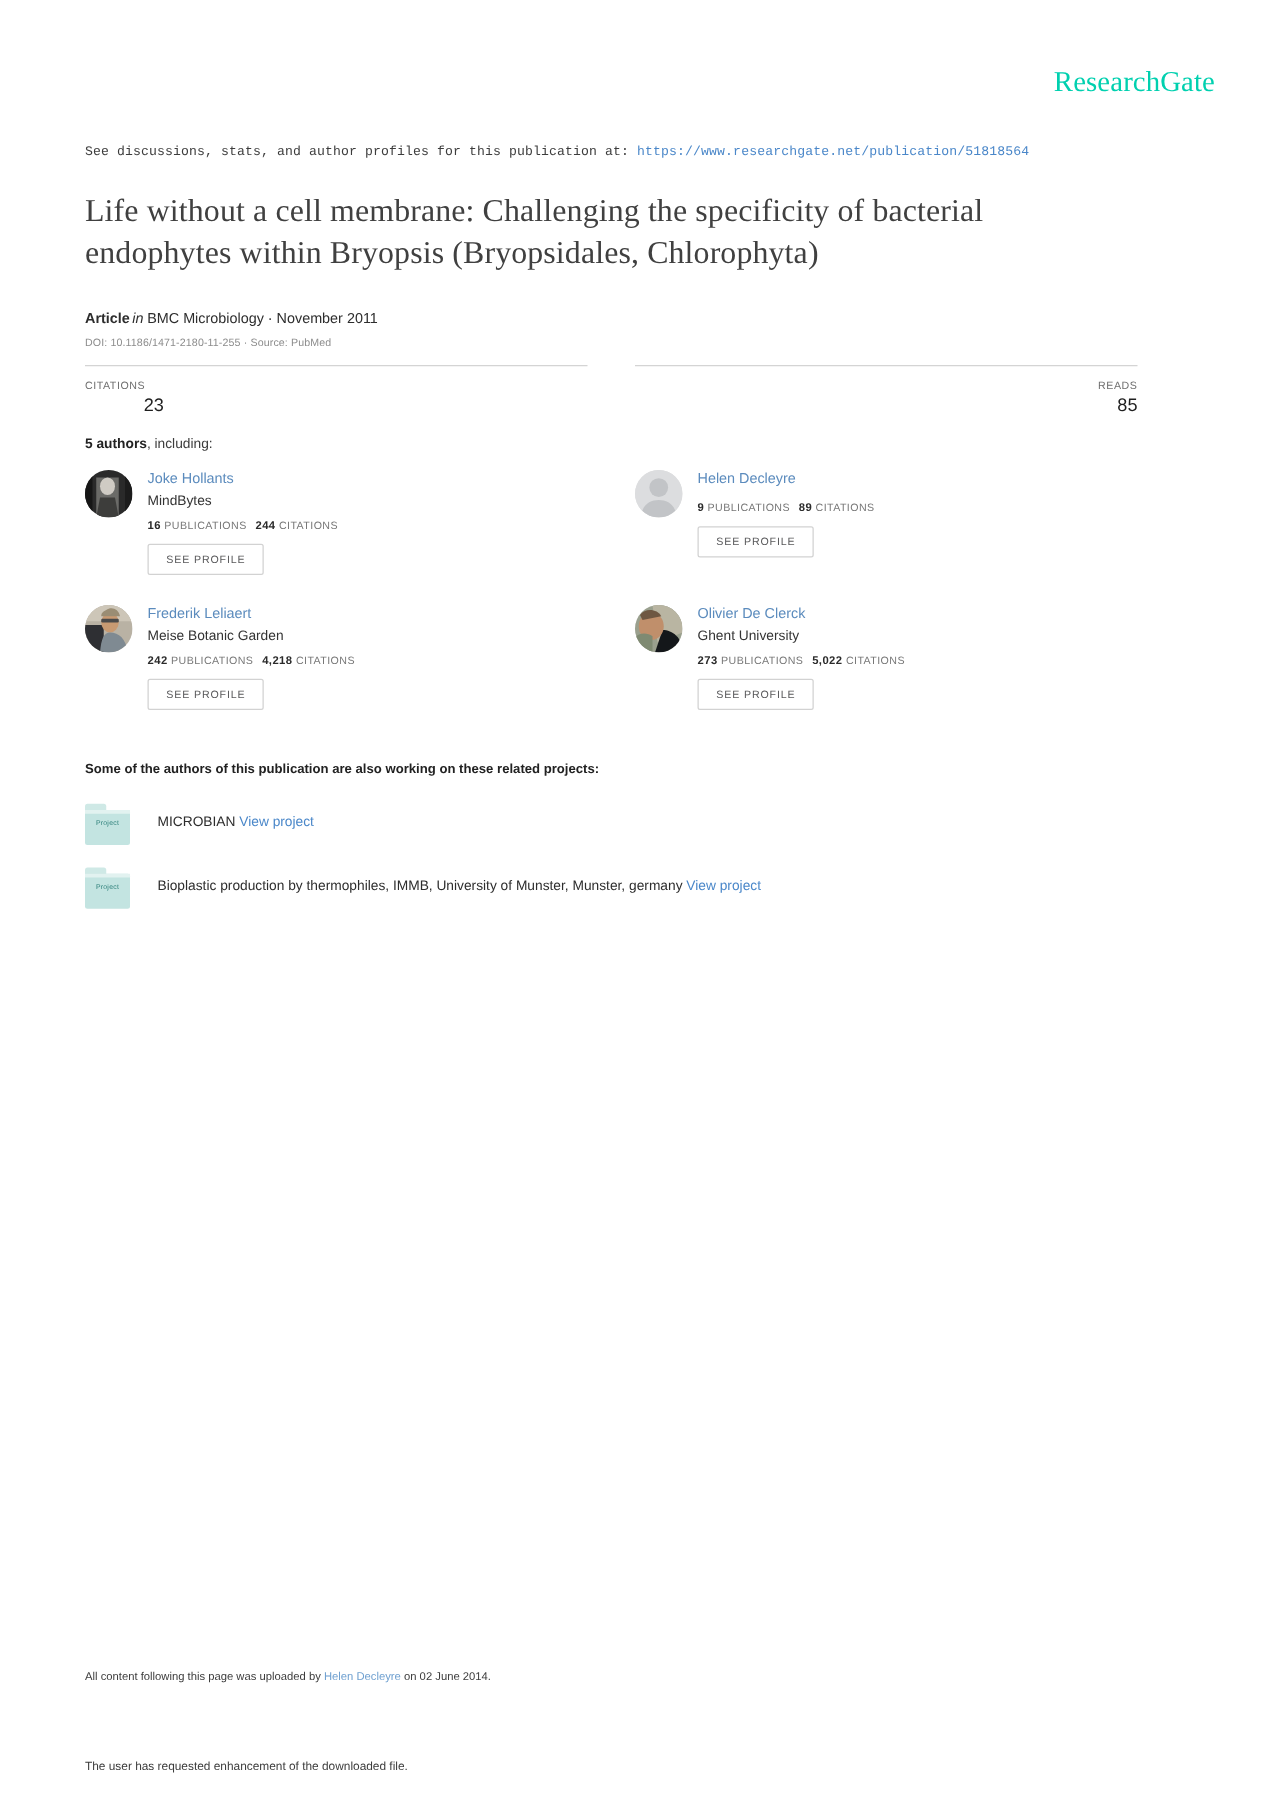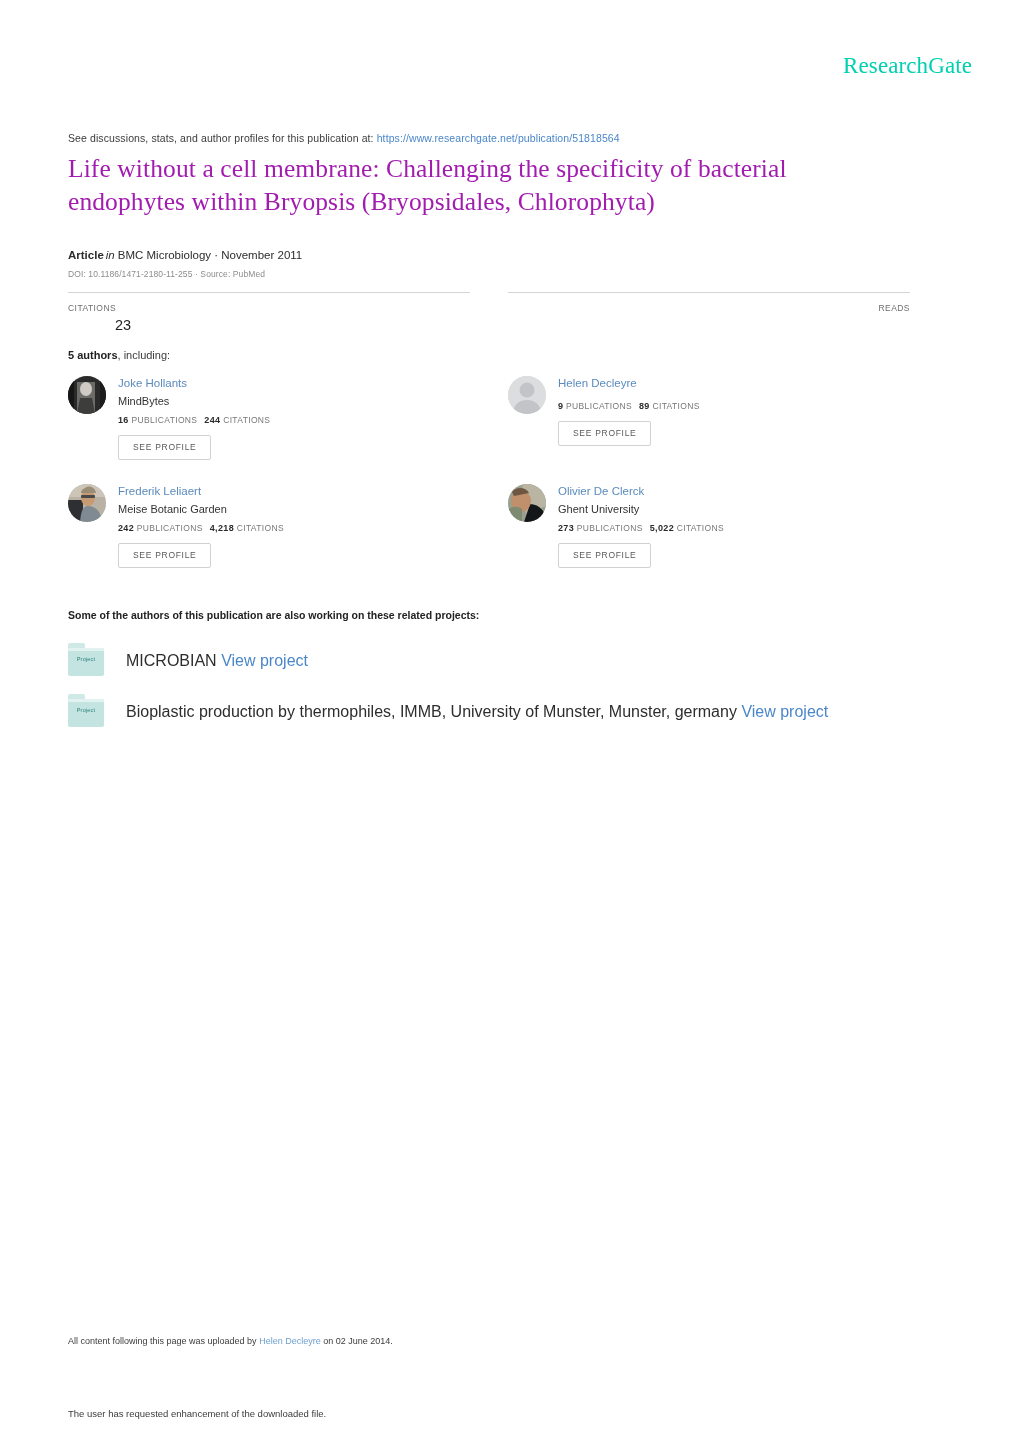--- a/index.html
+++ b/index.html
@@ -32,41 +32,42 @@
     font-size: 23px;
     letter-spacing: 0.1px;
     color: #00d0af;
     white-space: nowrap;
     text-align: center;
   }
 
   .discussion-line {
     position: absolute;
     left: 68px;
-    top: 132px;
+    top: 116px;
     font-size: 10.5px;
     color: #3c3c3c;
     white-space: nowrap;
     letter-spacing: 0.1px;
+    font-family: Liberation Mono, monospace;
   }
   .discussion-line a {
     color: #4a87c9;
     text-decoration: none;
   }
 
   
   .pub-title {
     position: absolute;
     left: 68px;
     top: 152px;
     width: 830px;
     font-family: "Liberation Serif", serif;
     font-size: 25.5px;
     line-height: 33px;
-    color: #a21caf;
+    color: #404040;
     font-weight: normal;
     margin: 0;
     letter-spacing: 0.1px;
   }
 
   
   .article-meta {
     position: absolute;
     left: 68px;
     top: 249px;
@@ -223,21 +224,21 @@
     width: 36px;
     text-align: center;
     font-size: 5.5px;
     color: #2b7f79;
     letter-spacing: 0.2px;
   }
 
   .project-text {
     margin-left: 58px;
     padding-top: 9px;
-    font-size: 16px;
+    font-size: 11px;
     color: #2d2d2d;
     white-space: nowrap;
   }
   .project-text a {
     color: #4a87c9;
     text-decoration: none;
   }
 
   
   .footer-line {
@@ -271,20 +272,21 @@
   <div class="doi-line">DOI: 10.1186/1471-2180-11-255 · Source: PubMed</div>
 
   <div class="stat-block" id="stat-citations">
     <div class="rule"></div>
     <div class="stat-label">CITATIONS</div>
     <div class="stat-value">23</div>
   </div>
   <div class="stat-block" id="stat-reads">
     <div class="rule"></div>
     <div class="stat-label">READS</div>
+    <div class="stat-value">85</div>
   </div>
 
   <div class="authors-head">
     <b>5 authors</b><span>, including:</span>
   </div>
 
   <div class="author-card" id="author-0">
     <div class="avatar">
       <svg viewBox="0 0 38 38">
         <rect width="38" height="38" fill="#2a2a2a"></rect>

